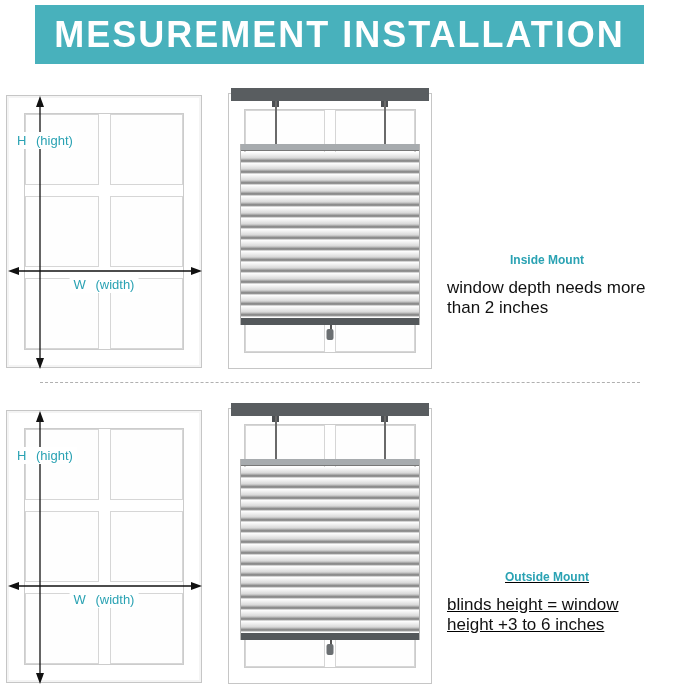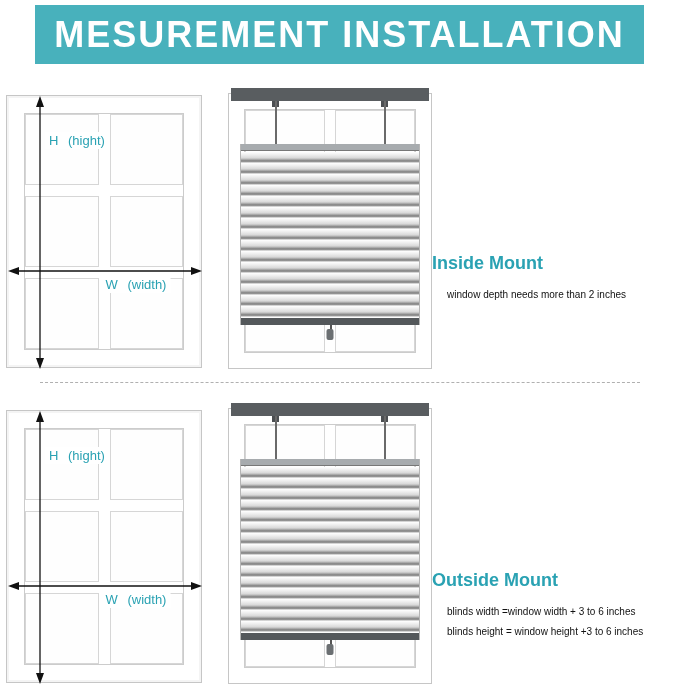--- a/index.html
+++ b/index.html
@@ -15,21 +15,21 @@
   .mwin { position:absolute; width:196px; height:273px; background:#ffffff;
           border:1px solid #c6c6c6; padding:17px; box-shadow: inset 0 0 0 2px #f4f4f4; }
   .mwin.row1 { left:6px; top:95px; }
   .mwin.row2 { left:6px; top:410px; }
   .glass { width:100%; height:100%; border:1px solid #cccccc; background:#ffffff;
            display:grid; grid-template-columns:1fr 1fr; grid-template-rows:1fr 1fr 1fr; gap:11px; }
   .pane { border:1px solid #d6d6d6; background:#fefefe; }
 
   .arrows { position:absolute; left:0; top:0; width:196px; height:273px; pointer-events:none; }
   .mlabel { position:absolute; background:#ffffff; color:#2aa2b3; font-size:13px;
-            padding:1px 4px; white-space:nowrap; word-spacing:6px;margin-left:32px; }
+            padding:1px 4px; white-space:nowrap; word-spacing:6px; }
   .h-label { left:6px; top:36px; }
   .w-label { left:50%; top:180px; transform:translateX(-50%); }
 
   
   .bwin { position:absolute; width:204px; height:281px; }
   .bwin.row1 { left:228px; top:88px; }
   .bwin.row2 { left:228px; top:403px; }
   .bframe { position:absolute; left:0; right:0; top:5px; bottom:0; background:#ffffff;
             border:1px solid #c6c6c6; padding:15px; }
   .bframe .glass { gap:10px; }
@@ -46,24 +46,24 @@
             background: repeating-linear-gradient(to bottom,
               #ffffff 0px, #ededed 3px, #d8d8d8 6px, #7d7d7d 9px, #a8a8a8 10px, #ffffff 11px); }
   .shade-bottomrail { position:absolute; left:0; right:0; bottom:0; height:7px; background:#54585b; }
   .cord { position:absolute; left:50%; top:237px; width:1.5px; height:5px; background:#555555; }
   .handle { position:absolute; left:50%; transform:translateX(-50%); top:241px;
             width:7px; height:11px; background:#6b6f72; border-radius:2px; }
 
   
   .mount-block { position:absolute; width:230px; }
   .mount-block.row1 { left:432px; top:253px; }
-  .mount-block.row2 { left:432px; top:570px; }
-  .mount-title { color:#2aa2b3; font-size:18px; font-weight:bold; }
+  .mount-block.row2 { left:432px; top:570px;text-decoration:underline; }
+  .mount-title { text-align:center; color:#2aa2b3; font-size:12px; font-weight:bold; }
   .mount-lines { margin-top:11px; padding-left:15px; color:#111111;
-                 font-size:10px; line-height:19.5px; }
+                 font-size:17px; line-height:19.5px; }
 
   
   .divider { position:absolute; left:40px; top:382px; width:600px; height:0;
              border-top:1px dashed #b0b0b0; }
 
   svg line { stroke:#111111; stroke-width:1.3; }
   svg polygon { fill:#111111; }
 </style>
 </head>
 <body>
@@ -179,18 +179,17 @@
       <div class="pleats"></div>
       <div class="shade-bottomrail"></div>
     </div>
     <div class="cord"></div>
     <div class="handle"></div>
   </div>
 
   <div class="mount-block row2">
     <div class="mount-title">Outside Mount</div>
     <div class="mount-lines">
-      <div>blinds width =window width + 3 to 6 inches</div>
       <div>blinds height = window height +3 to 6 inches</div>
     </div>
   </div>
 
 </div>
 
 </body></html>

